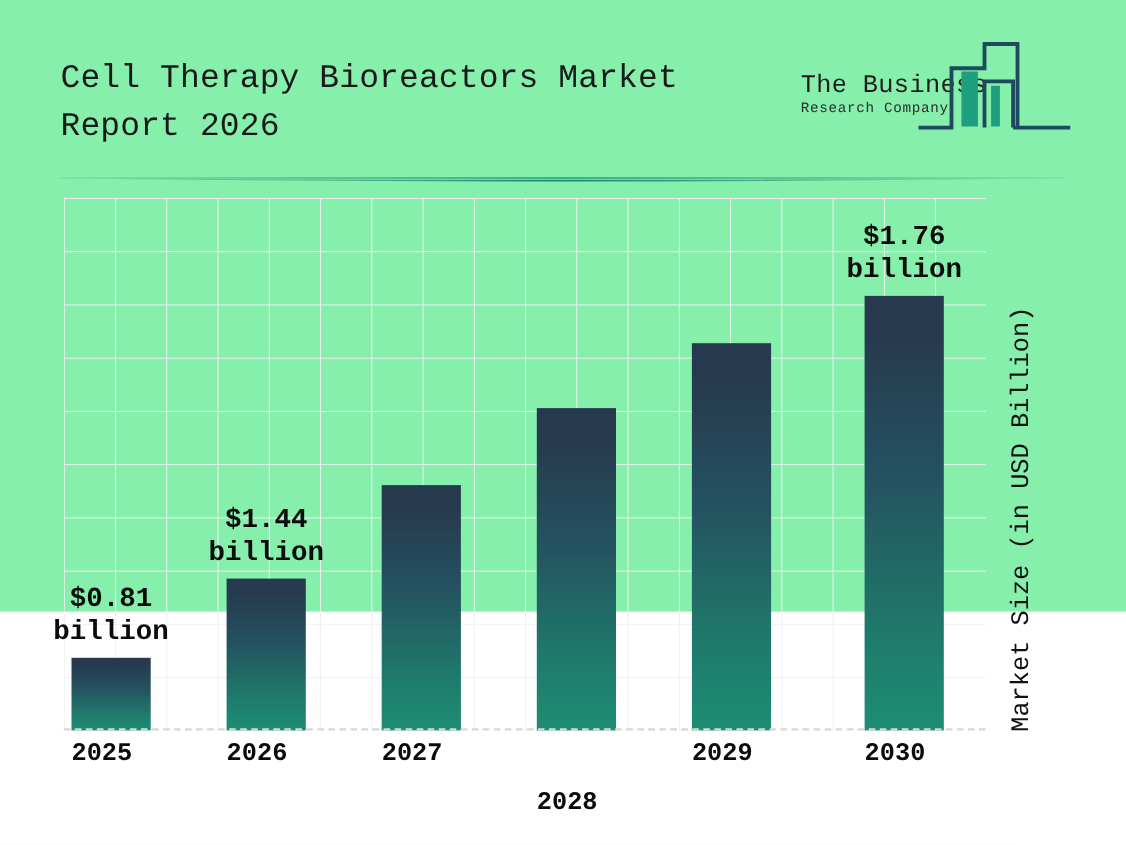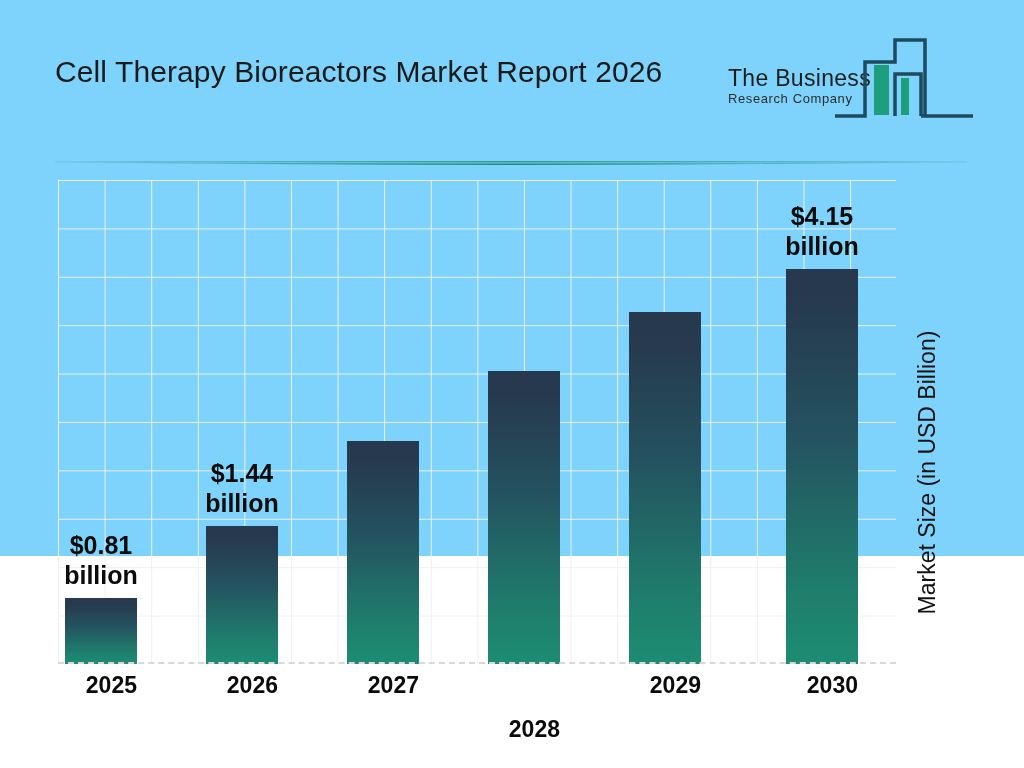--- a/index.html
+++ b/index.html
@@ -13,21 +13,22 @@
     font-family: "Liberation Sans", sans-serif;
     color: #111111;
     overflow: hidden;
     position: relative;
   }
   .page {
     position: absolute;
     left: 0; top: 0;
     width: 1024px;
     height: 556px;
-    background: #7dd3fc;
+    background: #86efac;
+    font-family: Liberation Mono, monospace;
   }
 
   
   .header {
     position: absolute;
     left: 0; top: 0;
     width: 1024px;
     height: 160px;
   }
   .title {
@@ -146,21 +147,21 @@
     position: absolute;
     left: 58px;
     top: 672px;
     width: 838px;
     height: 40px;
   }
   .xtick {
     position: absolute;
     top: 0;
     width: 72px;
-    text-align: right;
+    text-align: left;
     font-size: 23px;
     font-weight: bold;
     color: #0b0b0b;
   }
 
   .ylabel {
     position: absolute;
     left: 908px;
     top: 282px;
     width: 40px;
@@ -285,21 +286,21 @@
       <div class="bar-slot" style="left:571px;">
         <div class="bar-label" style="bottom:360px;">
           <div></div>
           <div></div>
         </div>
         <div class="bar" style="height:352px;"></div>
       </div>
 
       <div class="bar-slot" style="left:728px;">
         <div class="bar-label" style="bottom:403px;">
-          <div>$4.15</div>
+          <div>$1.76</div>
           <div>billion</div>
         </div>
         <div class="bar" style="height:395px;"></div>
       </div>
 
     </div>
     <div class="baseline"></div>
   </div>
 
   <div class="xaxis">

